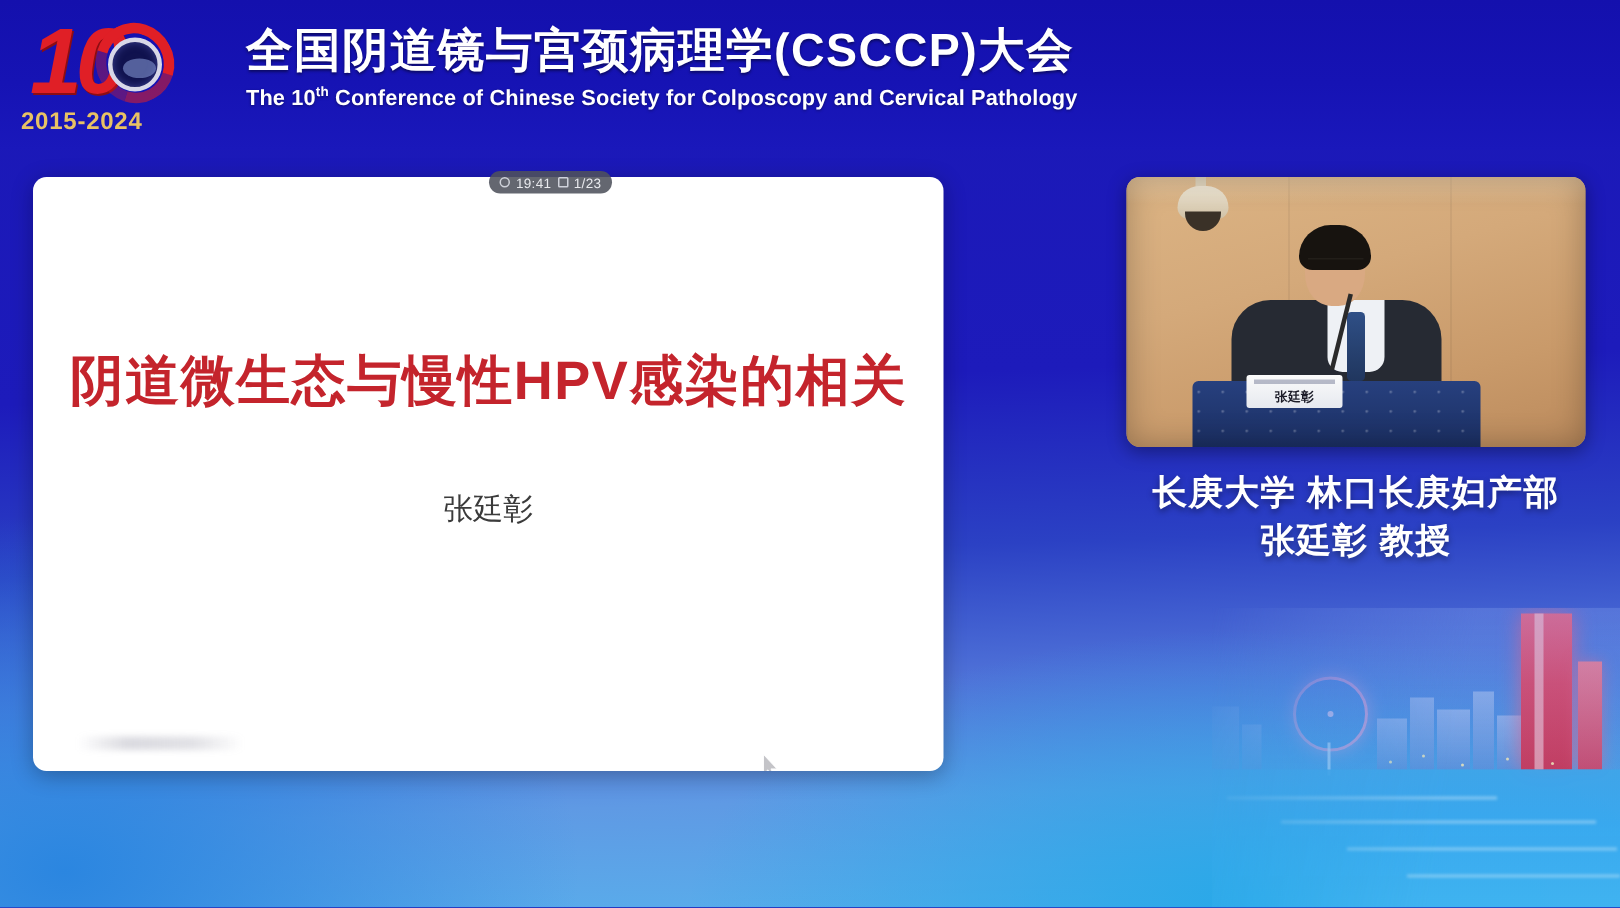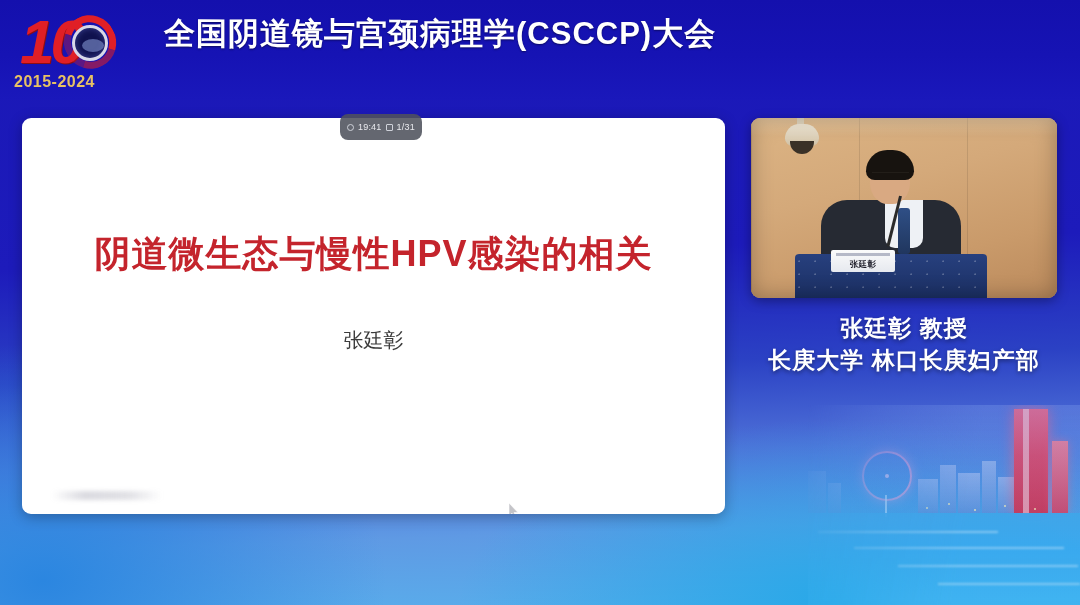--- a/index.html
+++ b/index.html
@@ -67,21 +67,21 @@
   .en-title sup { font-size:9px; vertical-align:super; }
   #session-title {
     position:absolute; right:26px; top:32px;
     font-size:22px; font-weight:bold; color:#ffd83d;
     letter-spacing:0.5px; white-space:nowrap;
     text-shadow:0 2px 3px rgba(0,0,0,0.55);
   }
 
   
   #slide {
-    position:absolute; left:22px; top:118px; width:703px; height:396px;
+    position:absolute; left:22px; top:118px; width:607px; height:396px;
     background:#ffffff; border-radius:9px;
     box-shadow:0 3px 14px rgba(0,0,0,0.28);
     overflow:hidden;
   }
   #slide-title {
     position:absolute; left:0; top:112px; width:100%; text-align:center;
     font-size:36px; font-weight:bold; color:#c4242c; letter-spacing:1px;
     white-space:nowrap;
   }
   #slide-sub { position:absolute; left:0; top:207px; width:100%; text-align:center; }
@@ -93,21 +93,21 @@
     background:linear-gradient(90deg, rgba(150,150,165,0) 0%, rgba(140,140,158,0.32) 30%, rgba(120,120,140,0.22) 70%, rgba(150,150,165,0) 100%);
     filter:blur(2px);
   }
   #cursor {
     position:absolute; left:486px; top:385px; width:11px; height:16px;
     opacity:0.45;
   }
 
   
   #pill {
-    position:absolute; left:340px; top:114px; height:26px;
+    position:absolute; left:326px; top:114px; height:15px;
     padding:0 7px; border-radius:8px;
     background:rgba(78,82,92,0.88);
     display:flex; align-items:center; gap:4px;
     font-size:9px; color:#e9eaee; letter-spacing:0.2px;
     z-index:6;
   }
   .pill-ic { width:7px; height:7px; border:1px solid #cfd2da; border-radius:50%; display:inline-block; }
   .pill-ic.sq { border-radius:1px; }
 
   
@@ -268,40 +268,41 @@
 
     <div id="logo">
       <div class="lg-ten">10</div>
       <div class="lg-swoosh"></div>
       <div class="lg-ring"></div>
       <div class="lg-years">2015-2024</div>
     </div>
 
     <div id="titles">
       <div class="cn-title">全国阴道镜与宫颈病理学(CSCCP)大会</div>
+      <div class="en-title"><span>The 10</span><sup>th</sup><span> Conference of Chinese Society for Colposcopy and Cervical Pathology</span></div>
     </div>
 
   </div>
 
   <div id="slide">
     <div id="slide-title">阴道微生态与慢性HPV感染的相关</div>
     <div id="slide-sub">
       <div class="sub-line">张廷彰</div>
     </div>
     <div id="slide-smudge"></div>
     <svg id="cursor" viewBox="0 0 11 16">
       <path d="M1 0 L1 13 L4 10.2 L6 15.4 L8 14.6 L6 9.6 L10 9.6 Z" fill="#7c7c86" stroke="#ffffff" stroke-width="0.6"></path>
     </svg>
   </div>
 
   <div id="pill">
     <span class="pill-ic"></span>
     <span>19:41</span>
     <span class="pill-ic sq"></span>
-    <span>1/31</span>
+    <span>1/23</span>
   </div>
 
   <div id="video">
     <div id="wall"></div>
     <div id="cam-arm"></div>
     <div id="camdome"></div>
 
     <div id="speaker">
       <div id="sp-body"></div>
       <div id="sp-shirt"></div>
@@ -313,22 +314,22 @@
     </div>
 
     <div id="podium"></div>
     <div id="nameplate">
       <span>张廷彰</span>
     </div>
     <div id="vid-vig"></div>
   </div>
 
   <div id="caption">
+    <div class="cap-line">长庚大学 林口长庚妇产部</div>
     <div class="cap-line">张廷彰 教授</div>
-    <div class="cap-line">长庚大学 林口长庚妇产部</div>
   </div>
 
   <div id="city">
     <div id="city-sky"></div>
 
     <div class="bld" style="left:0px;width:18px;height:42px;"></div>
     <div class="bld" style="left:20px;width:13px;height:30px;"></div>
     <div class="bld" style="left:110px;width:20px;height:34px;"></div>
     <div class="bld" style="left:132px;width:16px;height:48px;"></div>
     <div class="bld" style="left:150px;width:22px;height:40px;"></div>

